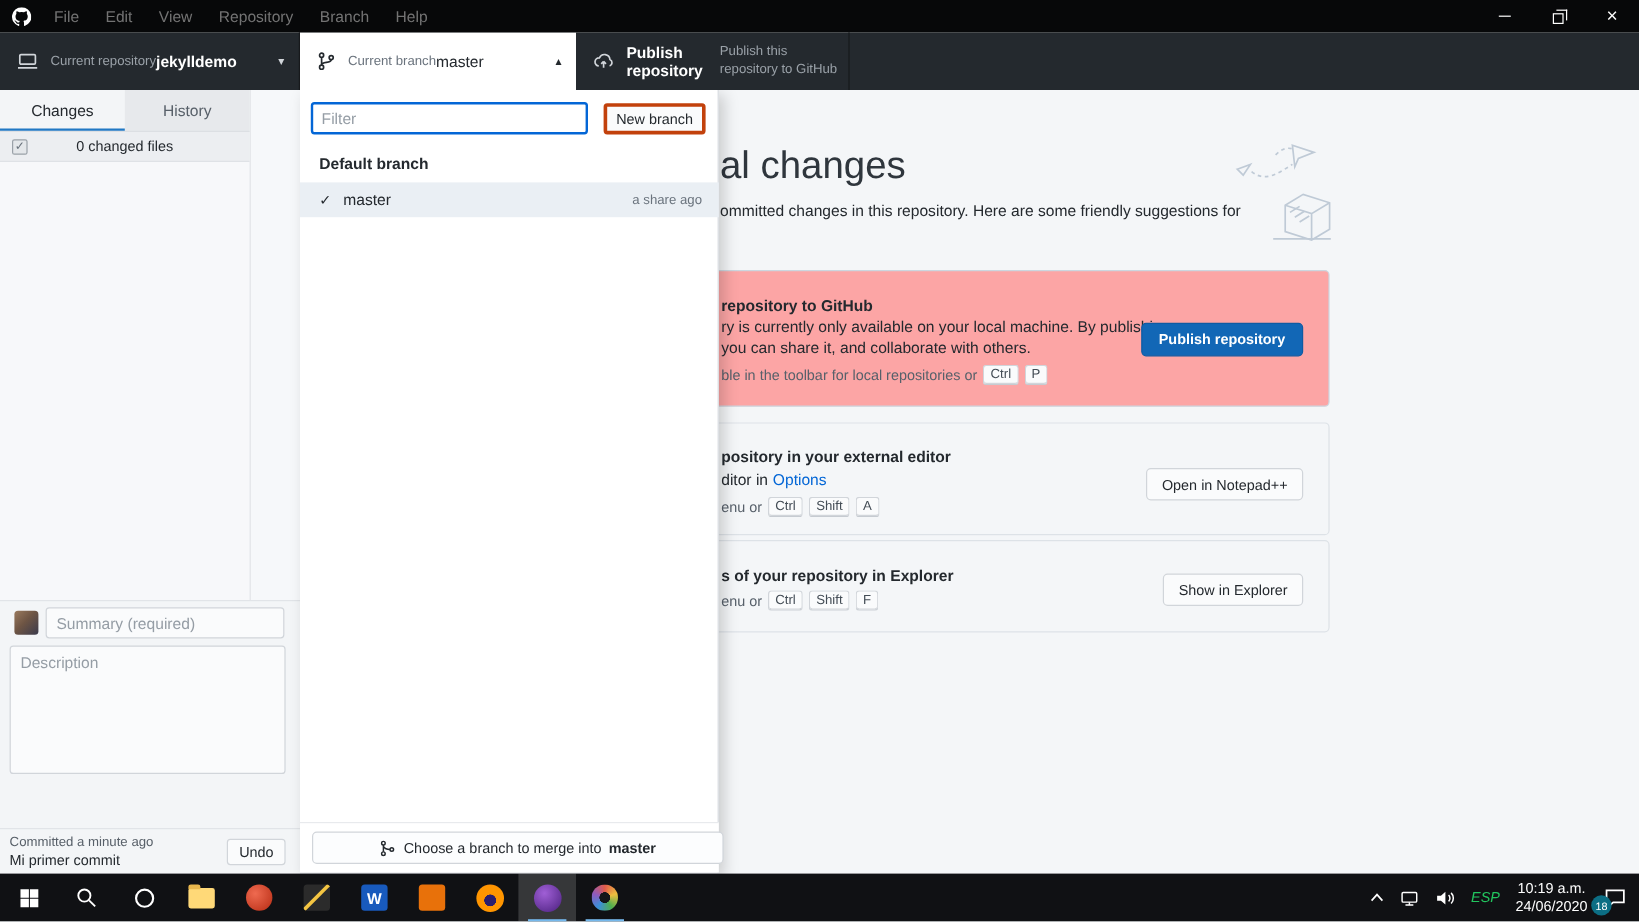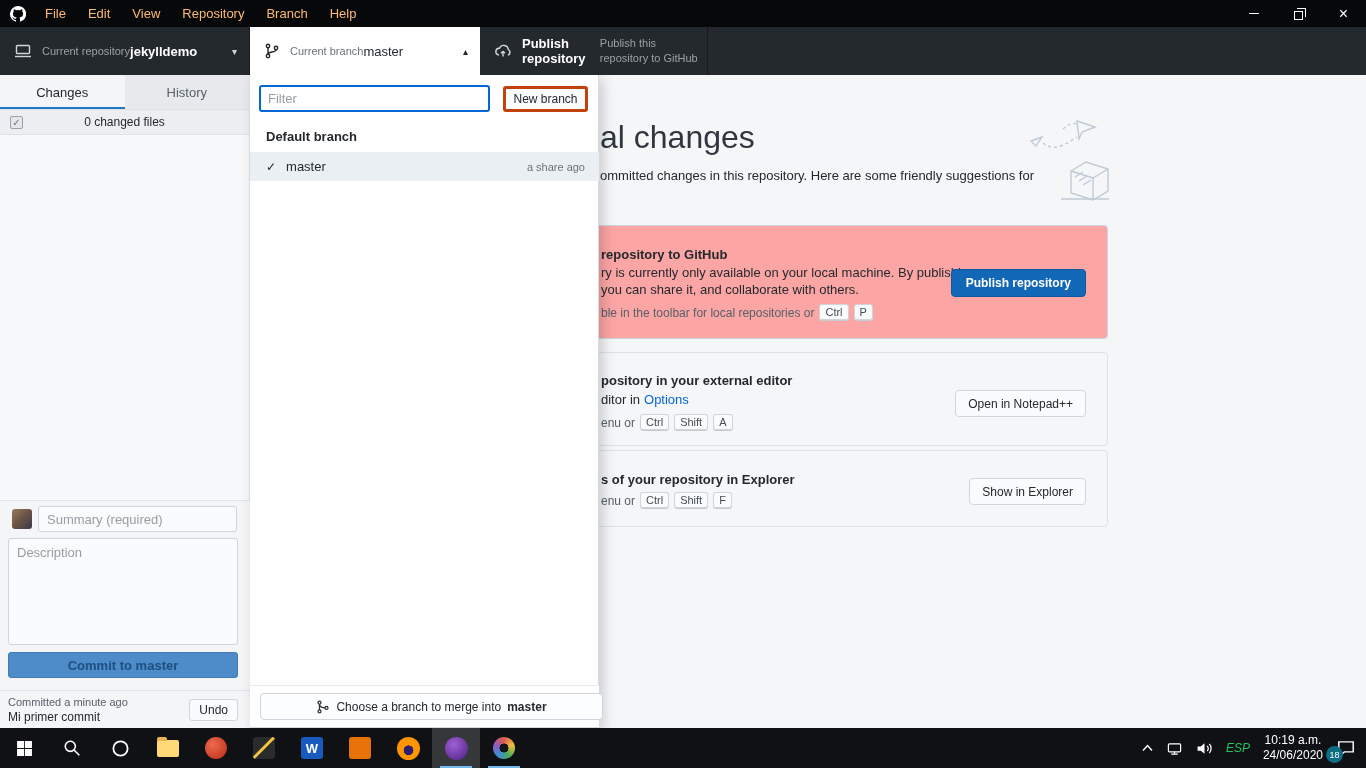--- a/index.html
+++ b/index.html
@@ -2,21 +2,21 @@
 <html><head>
 <meta charset="utf-8">
 <style>
   * { margin:0; padding:0; box-sizing:border-box; }
   html,body { width:1366px; height:768px; overflow:hidden; }
   body { position:relative; font-family:"Liberation Sans", sans-serif; background:#f6f8fa; }
 
   
   .titlebar { position:absolute; left:0; top:0; width:1366px; height:27px; background:#070809; display:flex; align-items:center; z-index:30; }
   .octocat { margin:0 8px 0 10px; display:flex; }
-  .menu-item { padding:0 11px; font-size:13px; line-height:27px; color:#fdba74; cursor:default;text-align:right; }
+  .menu-item { padding:0 11px; font-size:13px; line-height:27px; color:#737373; cursor:default;text-align:right; }
   .win-controls { margin-left:auto; display:flex; height:27px; }
   .win-btn { width:45px; height:27px; display:flex; align-items:center; justify-content:center; color:#fff; }
   .glyph-min { width:10px; height:1px; background:#fff; }
   .glyph-restore { width:9px; height:9px; border:1px solid #fff; position:relative; margin-top:3px; }
   .glyph-restore::before { content:''; position:absolute; left:2px; top:-4px; width:8px; height:8px; border-top:1px solid #fff; border-right:1px solid #fff; }
   .glyph-close { font-size:16px; line-height:16px; }
 
   
   .toolbar { position:absolute; left:0; top:27px; width:1366px; height:48px; background:#24292e; z-index:20; }
   .tb-section { position:absolute; top:0; height:48px; display:flex; align-items:center; }
@@ -28,21 +28,21 @@
   .tb-label { font-size:11px; color:#9aa1a8; }
   .tb-value { font-size:13px; color:#ffffff; font-weight:700; }
   .tb-branch .tb-label { color:#6a737d; }
   .tb-branch .tb-value { color:#24292e; font-weight:400; }
   .tb-caret { margin-left:auto; margin-right:12px; font-size:10px; color:#d1d5da; }
   .tb-branch .tb-caret { color:#24292e; }
   .tb-sub { font-size:11px; color:#9aa1a8; }
   .tb-title { font-size:13px; color:#fff; font-weight:700; }
 
   
-  .sidebar { position:absolute; left:0; top:75px; width:250px; height:653px; background:#f7f8fa; border-right:1px solid #e1e4e8; z-index:1; }
+  .sidebar { position:absolute; left:0; top:75px; width:209px; height:653px; background:#f7f8fa; border-right:1px solid #e1e4e8; z-index:1; }
   .tabs { display:flex; height:35px; background:#e7e9ec; border-bottom:1px solid #dcdfe3; }
   .tab { flex:1; display:flex; align-items:center; justify-content:center; font-size:13px; color:#586069; cursor:default; }
   .tab.active { background:#f3f5f7; color:#24292e; box-shadow: inset 0 -2px 0 #2178c4; }
   .files-row { position:relative; height:25px; background:#eceef1; border-bottom:1px solid #dfe2e6; display:flex; align-items:center; justify-content:center; font-size:12px; color:#24292e; }
   .cb { position:absolute; left:10px; top:6px; width:13px; height:13px; border:1px solid #9aa1a8; background:#e4e7ea; color:#6a737d; font-size:10px; line-height:11px; text-align:center; border-radius:2px; }
   .commit-form { position:absolute; left:0; top:425px; width:250px; height:190px; background:#f3f5f7; border-top:1px solid #e1e4e8; }
   .avatar { position:absolute; left:12px; top:8px; width:20px; height:20px; border-radius:3px; background:linear-gradient(135deg,#9a7a5e 0%,#6e5544 45%,#3a3a4c 100%); }
   .summary-input { position:absolute; left:38px; top:5px; width:199px; height:26px; border:1px solid #d1d5da; border-radius:3px; background:#fafbfc; font-family:inherit; font-size:13px; padding:0 8px; color:#24292e; }
   .desc-area { position:absolute; left:8px; top:37px; width:230px; height:107px; border:1px solid #d1d5da; border-radius:3px; background:#fafbfc; font-family:inherit; font-size:13px; padding:6px 8px; resize:none; color:#24292e; }
   .summary-input::placeholder, .desc-area::placeholder, .filter-input::placeholder { color:#959da5; }
@@ -183,21 +183,20 @@
       <div class="tab">History</div>
     </div>
     <div class="files-row">
       <span class="cb">✓</span>
       <span>0 changed files</span>
     </div>
     <div class="commit-form">
       <div class="avatar"></div>
       <input class="summary-input" placeholder="Summary (required)" style="">
       <textarea class="desc-area" placeholder="Description" style=""></textarea>
-      <button class="commit-btn">Commit to master</button>
     </div>
     <div class="undo-bar">
       <div class="undo-status">Committed a minute ago</div>
       <div class="undo-msg">Mi primer commit</div>
       <button class="undo-btn">Undo</button>
     </div>
   </div>
 
   <div class="main">
     <div class="headline">al changes</div>

